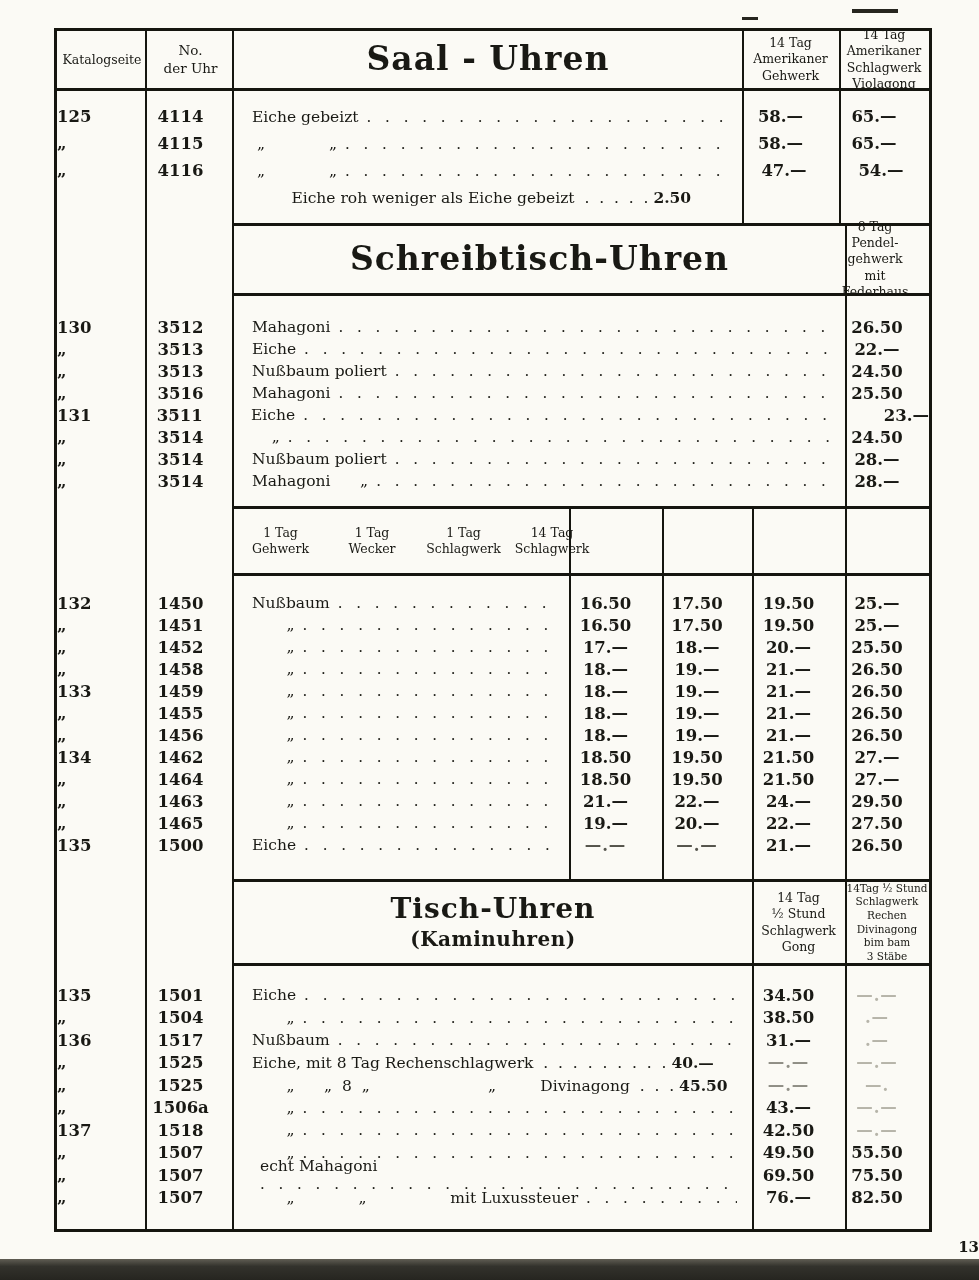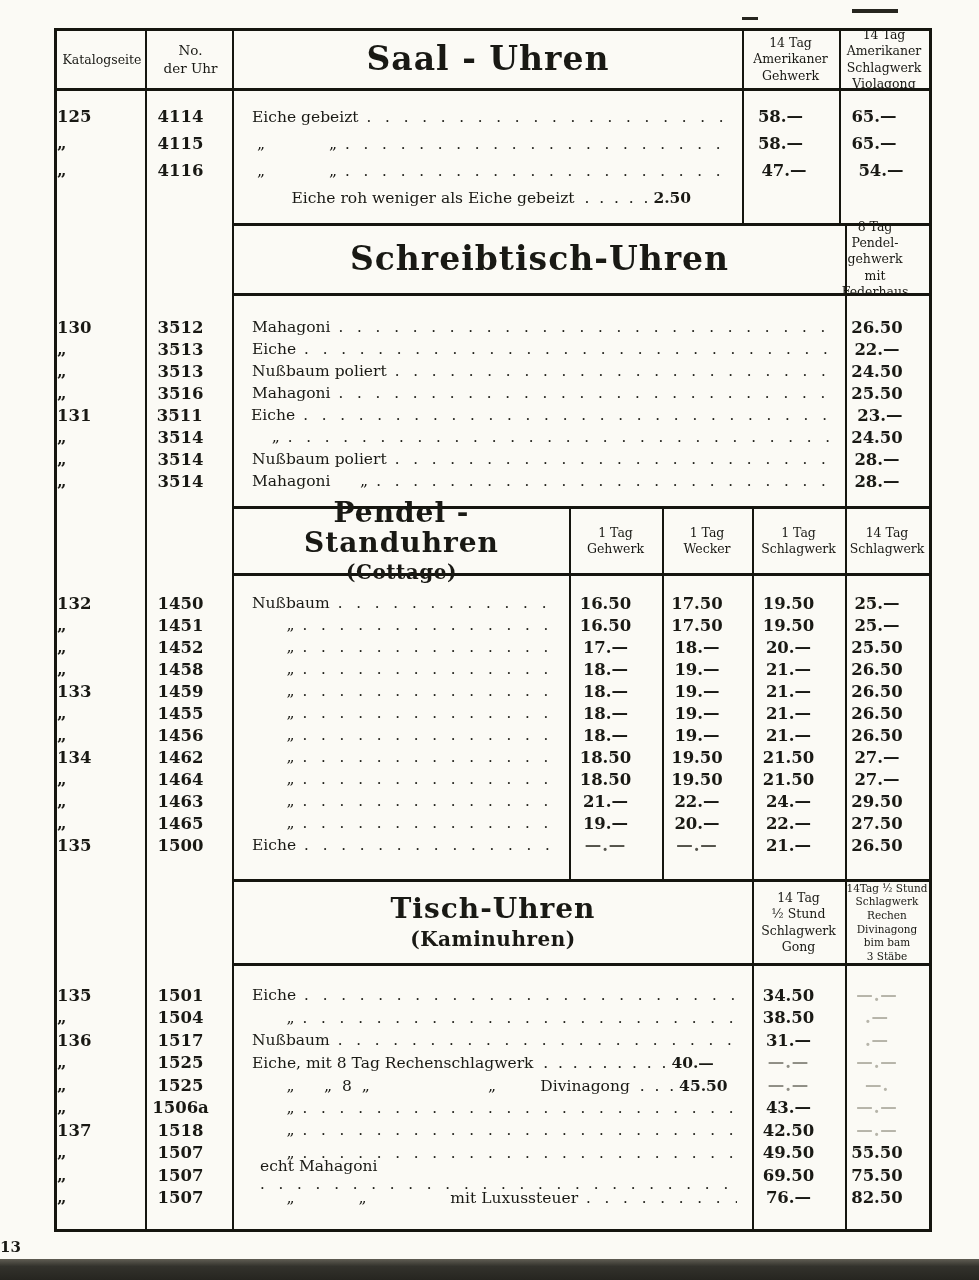--- a/index.html
+++ b/index.html
@@ -32,21 +32,21 @@
   .c.no{width:87px;text-align:center;font-weight:bold;font-size:16.5px;}
   .c.desc{display:flex;align-items:baseline;padding-left:28px;overflow:hidden;}
   .dtxt{white-space:pre;flex-shrink:0;font-size:15.5px;}
   .bsuf{font-weight:bold;font-size:15.5px;white-space:pre;}
   .leader{flex:1 1 auto;overflow:hidden;white-space:nowrap;margin:0 5px 0 8px;font-size:15px;color:#1d1d17;}
   .leader::after{content:". . . . . . . . . . . . . . . . . . . . . . . . . . . . . . . . . . . . . . . . . . . . . . . . . . . . . . . . ";word-spacing:9px;}
   .c.price{text-align:center;font-weight:bold;font-size:16.5px;}
   .dash{font-weight:normal;letter-spacing:1px;font-size:15px;color:#54534b;}
   .dash-f{color:#8f8e85;}
   .dash-xf{color:#b6b4a9;}
-  .pagenum{position:absolute;left:0;right:0;top:1238px;text-align:left;
+  .pagenum{position:absolute;left:0;right:0;top:1238px;text-align:right;
            font-size:15px;font-weight:bold;}
   .bottom-band{position:absolute;left:0;right:0;bottom:0;height:21px;
                background:linear-gradient(180deg,#605d53 0%,#33322c 35%,#262520 100%);}
   .speck{position:absolute;background:#26251f;}
   .speck-a{left:742px;top:17px;width:16px;height:3px;}
   .speck-b{left:852px;top:9px;width:46px;height:4px;}
 </style>
 </head>
 <body>
 
@@ -172,21 +172,21 @@
             </div>
             <div class="c price" style="width: 84px;">25.50</div>
           </div>
           <div class="row" style="height: 22px;">
             <div class="c page">131</div>
             <div class="c no">3511</div>
             <div class="c desc" style="width: 611px;">
               <span class="dtxt">Eiche</span>
               <span class="leader"></span>
             </div>
-            <div class="c price" style="width: 99px;">23.—</div>
+            <div class="c price" style="width: 99px; text-align: right;">23.—</div>
           </div>
           <div class="row" style="height: 22px;">
             <div class="c page">„</div>
             <div class="c no">3514</div>
             <div class="c desc" style="width: 611px;">
               <span class="dtxt">    „</span>
               <span class="leader"></span>
             </div>
             <div class="c price" style="width: 84px;">24.50</div>
           </div>
@@ -204,24 +204,20 @@
             <div class="c no">3514</div>
             <div class="c desc" style="width: 611px;">
               <span class="dtxt">Mahagoni      „</span>
               <span class="leader"></span>
             </div>
             <div class="c price" style="width: 84px;">28.—</div>
           </div>
           <div class="pv" style="left: 788px;"></div>
         </div>
         <div class="sec-head" style="height: 70px;">
-          <div class="title-cell" style="width: 335px;">
-            <span class="title t-md">Pendel - Standuhren</span>
-            <span class="subtitle">(Cottage)</span>
-          </div>
           <div class="ph" style="width: 93px;">1 Tag
 Gehwerk</div>
           <div class="ph" style="width: 90px;">1 Tag
 Wecker</div>
           <div class="ph" style="width: 93px;">1 Tag
 Schlagwerk</div>
           <div class="ph" style="width: 84px;">14 Tag
 Schlagwerk</div>
           <div class="pv" style="left: 335px;"></div>
           <div class="pv" style="left: 428px;"></div>

